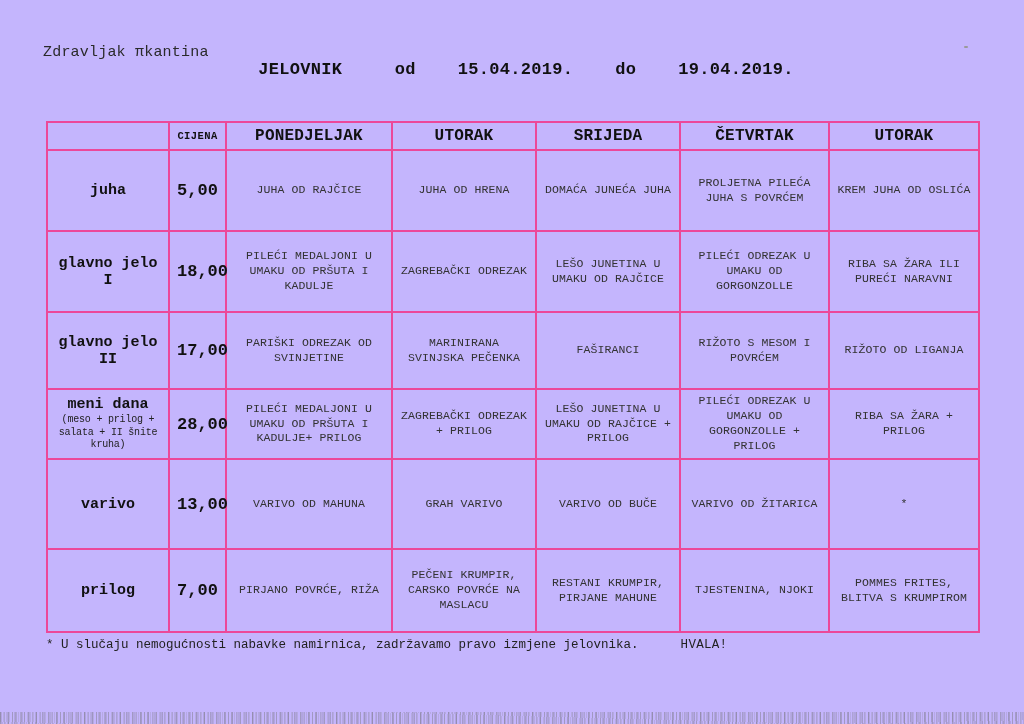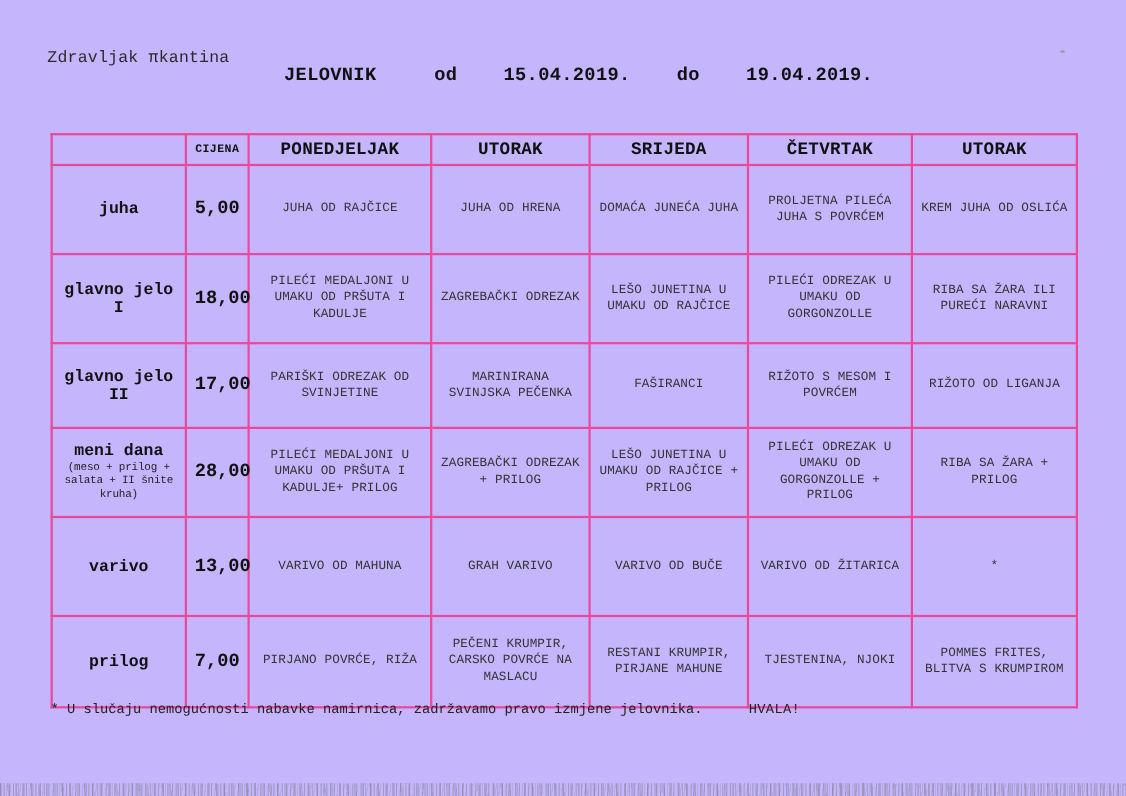--- a/index.html
+++ b/index.html
@@ -55,21 +55,21 @@
     border: 2px solid #ec4899;
     text-align: center;
     vertical-align: middle;
     padding: 2px 7px;
   }
   td.blank { border: none; background: transparent; }
   tr.r-head { height: 28px; }
   tr.r-juha { height: 81px; }
   tr.r-g1 { height: 81px; }
   tr.r-g2 { height: 77px; }
-  tr.r-meni { height: 81px; }
+  tr.r-meni { height: 70px; }
   tr.r-varivo { height: 90px; }
   tr.r-prilog { height: 83px; }
   th.price-h {
     font-size: 10.5px;
     font-weight: bold;
     letter-spacing: 0.4px;
     color: #111;
   }
   th.day-h {
     font-size: 16px;

